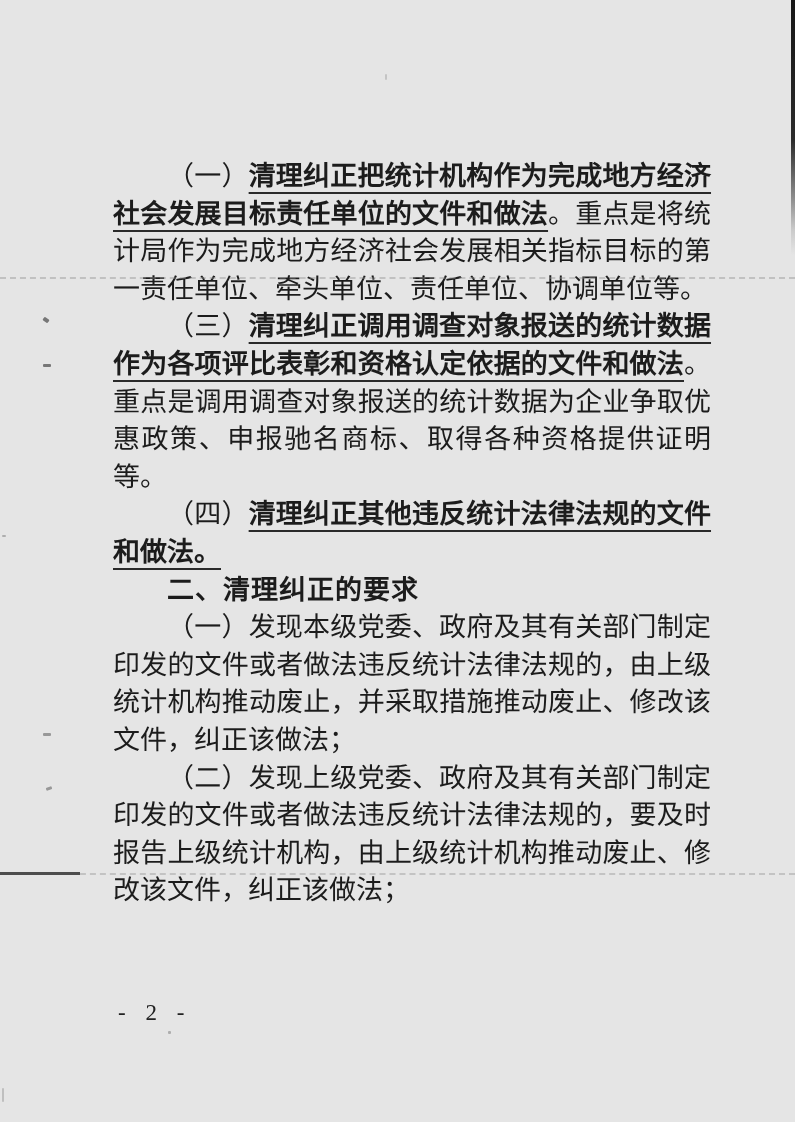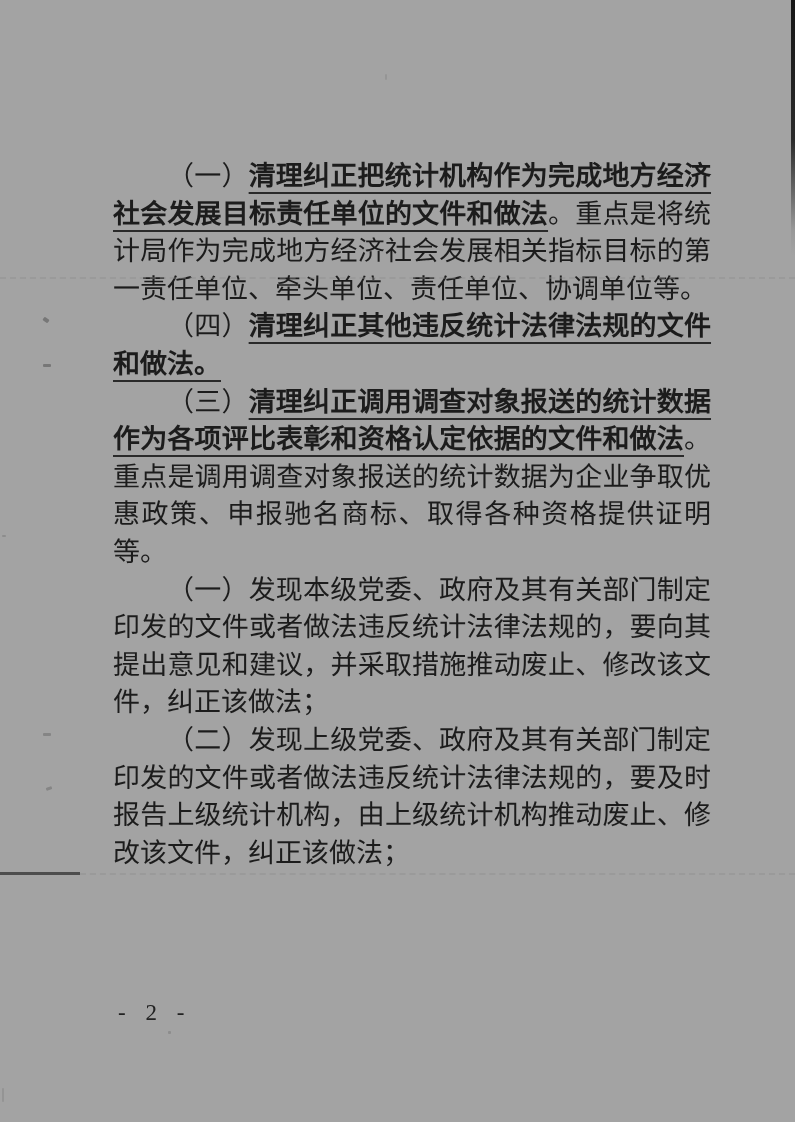--- a/index.html
+++ b/index.html
@@ -4,21 +4,21 @@
 <style>
   html, body {
     margin: 0;
     padding: 0;
     background: #ffffff;
   }
   .page {
     position: relative;
     width: 795px;
     height: 1122px;
-    background: #a3a3a3;
+    background: #e5e5e5;
     overflow: hidden;
     font-family: "Liberation Serif", "DejaVu Serif", serif;
     color: #1c1c1c;
   }
   .content {
     position: absolute;
     left: 113px;
     top: 158px;
     width: 598px;
     font-size: 27px;
@@ -84,26 +84,27 @@
 </head>
 <body>
 
 <div class="page">
 
   <div class="content">
 
     <p><span>（一）</span><span class="em-underline">清理纠正把统计机构作为完成地方经济社会发展目标责任单位的文件和做法</span><span>。重点是将统计局作为完成地方经济社会发展相关指标目标的第一责任单位、牵头单位、责任单位、协调单位等。</span></p>
 
 
+    <p><span>（三）</span><span class="em-underline">清理纠正调用调查对象报送的统计数据作为各项评比表彰和资格认定依据的文件和做法</span><span>。重点是调用调查对象报送的统计数据为企业争取优惠政策、申报驰名商标、取得各种资格提供证明等。</span></p>
+
     <p><span>（四）</span><span class="em-underline">清理纠正其他违反统计法律法规的文件和做法。</span><span></span></p>
 
-    <p><span>（三）</span><span class="em-underline">清理纠正调用调查对象报送的统计数据作为各项评比表彰和资格认定依据的文件和做法</span><span>。重点是调用调查对象报送的统计数据为企业争取优惠政策、申报驰名商标、取得各种资格提供证明等。</span></p>
+    <p class="section-heading">二、清理纠正的要求</p>
 
-
-    <p><span>（一）</span><span>发现本级党委、政府及其有关部门制定印发的文件或者做法违反统计法律法规的，要向其提出意见和建议，并采取措施推动废止、修改该文件，纠正该做法；</span></p>
+    <p><span>（一）</span><span>发现本级党委、政府及其有关部门制定印发的文件或者做法违反统计法律法规的，由上级统计机构推动废止，并采取措施推动废止、修改该文件，纠正该做法；</span></p>
 
     <p><span>（二）</span><span>发现上级党委、政府及其有关部门制定印发的文件或者做法违反统计法律法规的，要及时报告上级统计机构，由上级统计机构推动废止、修改该文件，纠正该做法；</span></p>
 
   </div>
 
   <div class="page-number">- 2 -</div>
 
   <div class="artifact edge-strip-right"></div>
   <div class="artifact dashed-line-1"></div>
   <div class="artifact dashed-line-2"></div>

